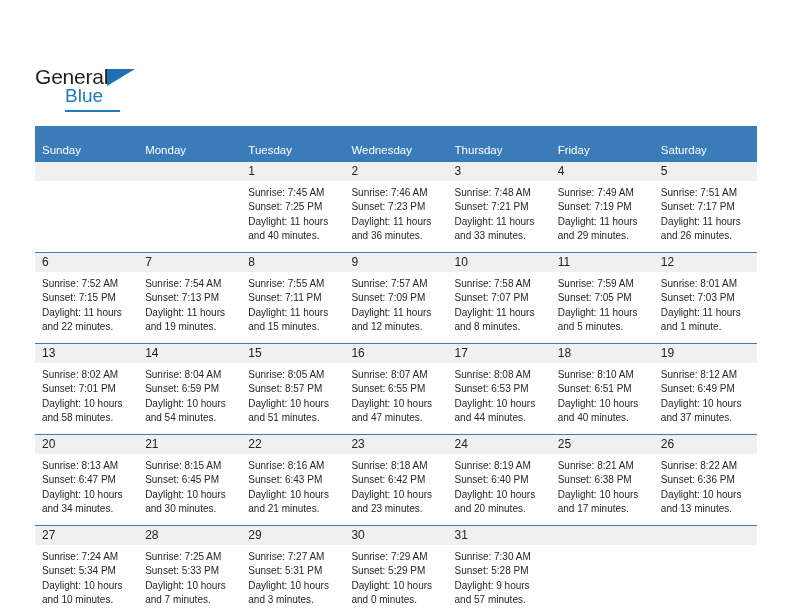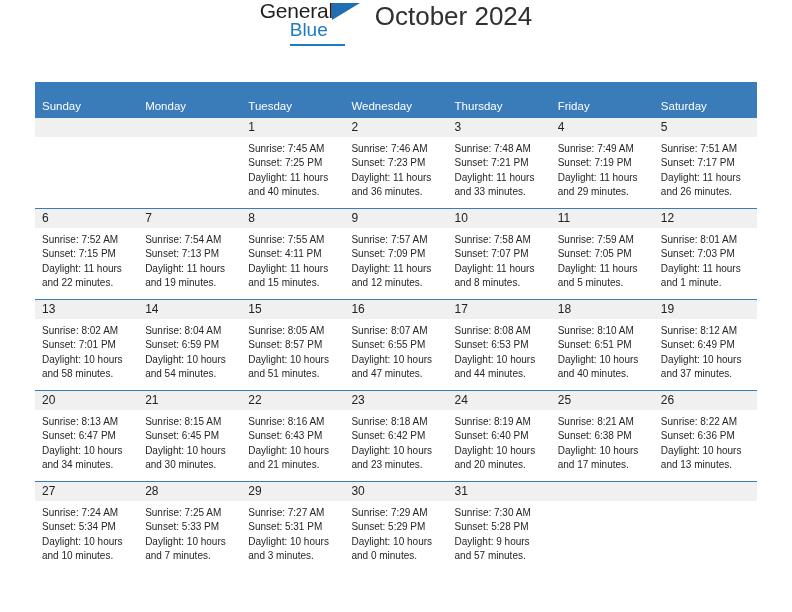--- a/index.html
+++ b/index.html
@@ -19,23 +19,25 @@
     width: 792px;
     height: 612px;
     box-sizing: border-box;
     padding: 0 35px;
   }
 
   
   .header {
     display: flex;
     align-items: flex-start;
-    justify-content: center;
+    justify-content: flex-start;
     height: 70px;
+    padding-top: 22px;
     box-sizing: border-box;
+    margin-top: 44px;
   }
   .logo {
     position: relative;
     width: 115px;
     height: 46px;
     line-height: 1;
     user-select: none;
   }
   .logo-general {
     position: absolute;
@@ -145,21 +147,20 @@
 <div class="page">
 
   <div class="header">
     <div class="logo">
       <span class="logo-general">General</span>
       <span class="logo-tri"></span>
       <span class="logo-blue">Blue</span>
       <span class="logo-underline"></span>
     </div>
     <div class="title-block">
-      <h1 class="cal-title">October 2024</h1>
     </div>
   </div>
 
   <table class="calendar">
     <thead>
       <tr>
         <th>Sunday</th>
         <th>Monday</th>
         <th>Tuesday</th>
         <th>Wednesday</th>
@@ -257,21 +258,21 @@
                 <div>Daylight: 11 hours</div>
                 <div>and 19 minutes.</div>
               </div>
             </div>
           </td>
           <td>
             <div class="cell-inner">
               <div class="daynum">8</div>
               <div class="info">
                 <div>Sunrise: 7:55 AM</div>
-                <div>Sunset: 4:11 PM</div>
+                <div>Sunset: 7:11 PM</div>
                 <div>Daylight: 11 hours</div>
                 <div>and 15 minutes.</div>
               </div>
             </div>
           </td>
           <td>
             <div class="cell-inner">
               <div class="daynum">9</div>
               <div class="info">
                 <div>Sunrise: 7:57 AM</div>

